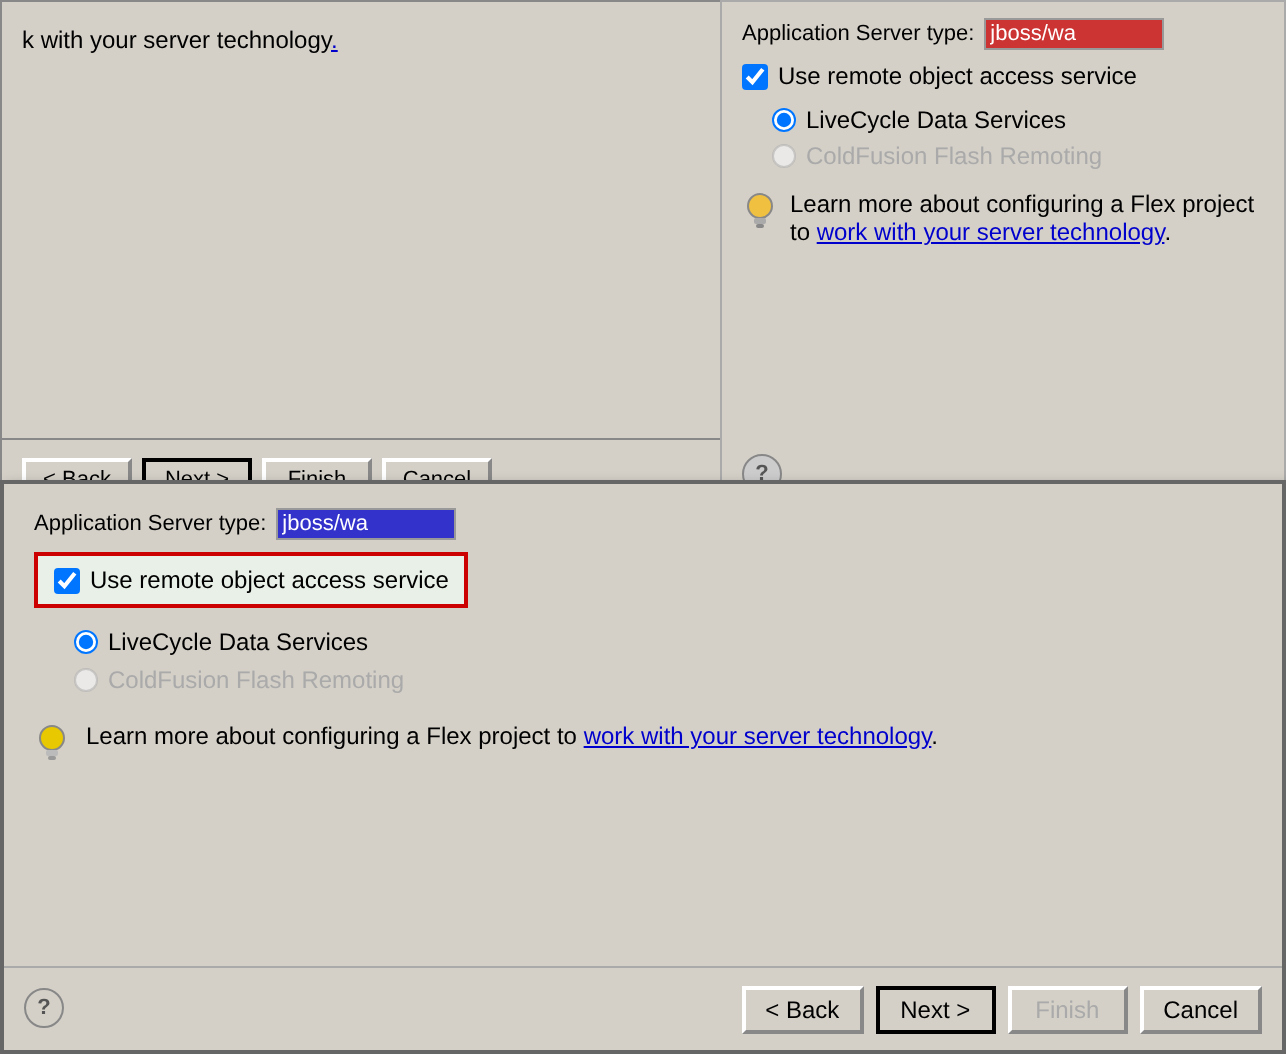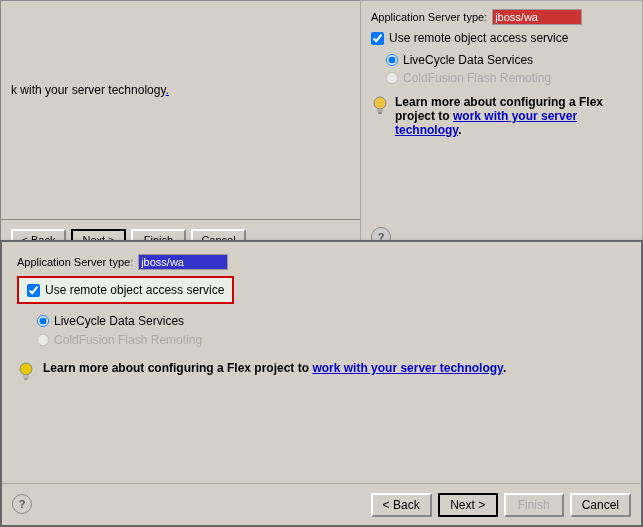--- a/index.html
+++ b/index.html
@@ -185,21 +185,20 @@
 
     .radio-row.disabled {
       color: #aaa;
     }
 
     .info-row {
       display: flex;
       align-items: flex-start;
       gap: 8px;
       margin-top: 14px;
-      font-weight: bold;
     }
 
     .bulb-icon {
       width: 18px;
       height: 22px;
       flex-shrink: 0;
       display: flex;
       align-items: center;
       justify-content: center;
     }
@@ -313,21 +312,21 @@
       width: 12px;
       height: 12px;
       cursor: pointer;
     }
   </style>
 </head>
 <body>
 
 <div class="bg-dialog">
   <div class="bg-dialog-content">
-    <p style="font-size:12px; line-height:1.5; margin-top:70px;">
+    <p style="font-size:12px; line-height:1.5; ">
       k with your server technology<span class="bg-dialog-link">.</span>
     </p>
   </div>
   <div class="bg-dialog-footer">
     <button class="bg-btn">&lt; Back</button>
     <button class="bg-btn bg-btn-next">Next &gt;</button>
     <button class="bg-btn">Finish</button>
     <button class="bg-btn">Cancel</button>
   </div>
 </div>

